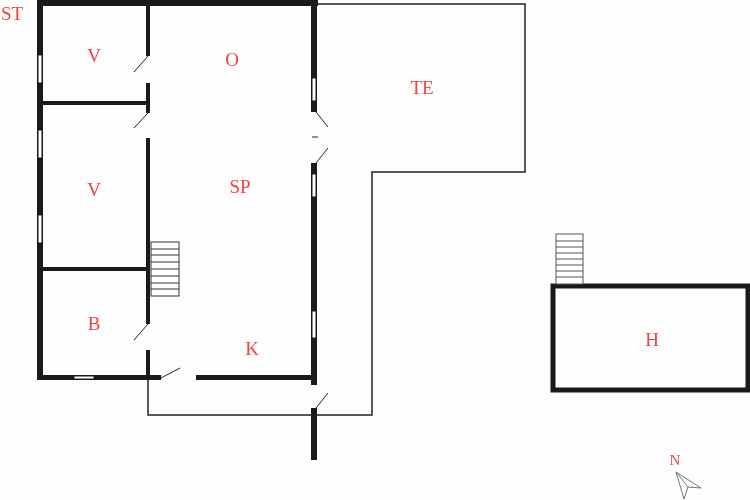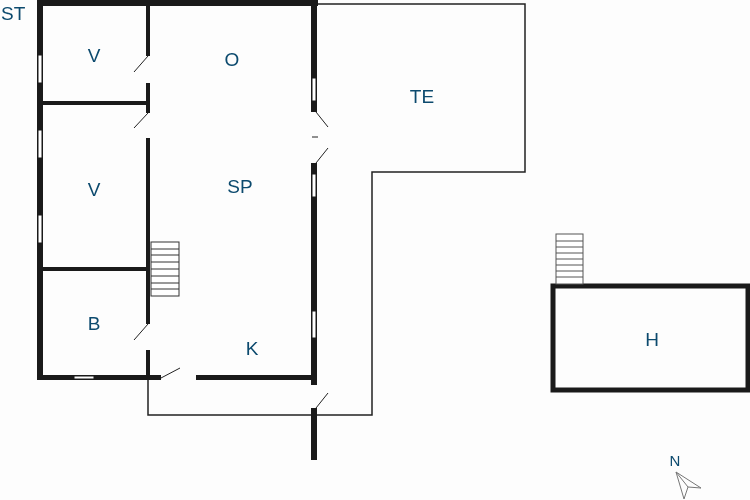--- a/index.html
+++ b/index.html
@@ -1,18 +1,18 @@
 <!DOCTYPE html>
 <html><head>
 <meta charset="utf-8">
 <style>
   html,body{margin:0;padding:0;background:#fdfdfd;}
   body{width:750px;height:500px;position:relative;overflow:hidden;font-family:"Liberation Sans",sans-serif;}
   svg{position:absolute;left:0;top:0;}
-  .lbl{position:absolute;font-size:19px;color:#0c4a6e;transform:translate(-50%,-50%);white-space:nowrap;}
+  .lbl{position:absolute;font-size:19px;color:#ef4444;transform:translate(-50%,-50%);white-space:nowrap;font-family:Liberation Serif, serif;}
   .lbl.st{transform:none;}
 </style>
 </head>
 <body>
 
 <svg width="750" height="500" viewBox="0 0 750 500">
 
   <g fill="none" stroke="#222" stroke-width="1.5">
     <polyline points="316,4 525,4 525,172 372,172 372,415 148,415 148,378"></polyline>
   </g>
@@ -91,15 +91,15 @@
   </g>
 </svg>
 
 <div class="lbl st" style="left:1px;top:3px;">ST</div>
 <div class="lbl" style="left:94px;top:56px;">V</div>
 <div class="lbl" style="left:94px;top:190px;">V</div>
 <div class="lbl" style="left:232px;top:60px;">O</div>
 <div class="lbl" style="left:240px;top:187px;">SP</div>
 <div class="lbl" style="left:94px;top:324px;">B</div>
 <div class="lbl" style="left:252px;top:349px;">K</div>
-<div class="lbl" style="left:422px;top:97px;">TE</div>
+<div class="lbl" style="left:422px;top:88px;">TE</div>
 <div class="lbl" style="left:652px;top:340px;">H</div>
 <div class="lbl" style="left:675px;top:460px;font-size:15px;">N</div>
 
 </body></html>

